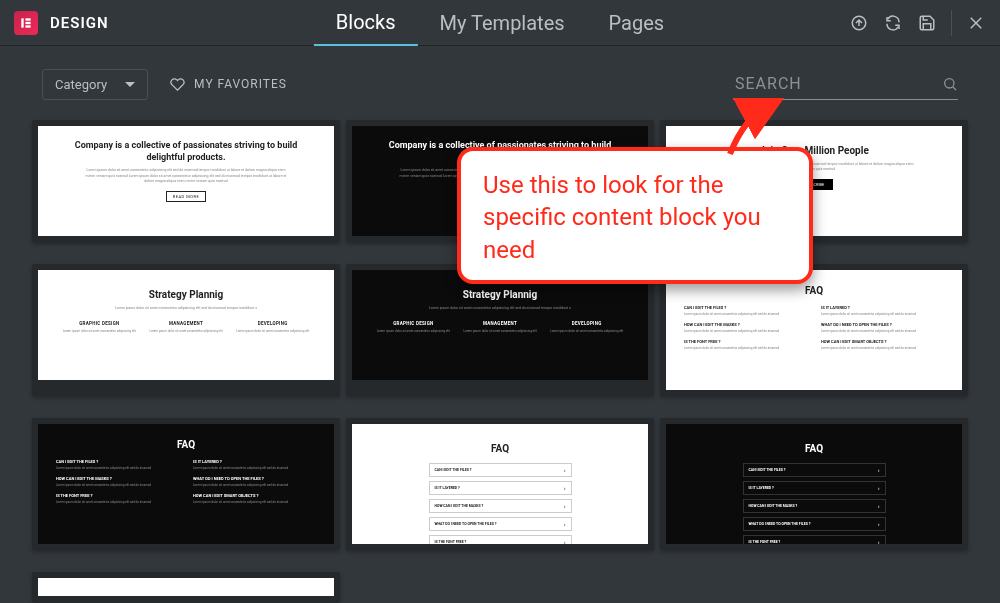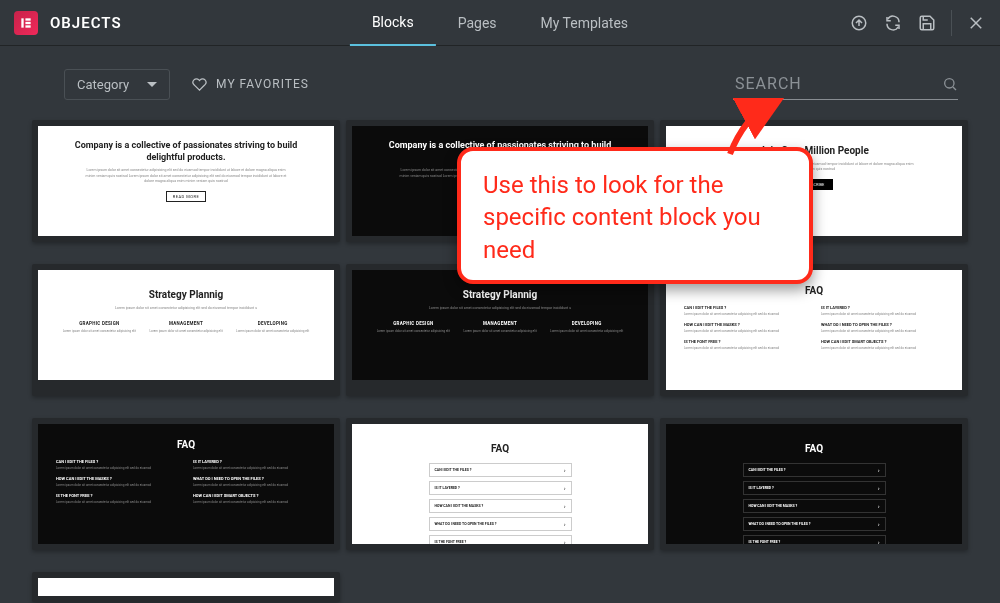--- a/index.html
+++ b/index.html
@@ -13,28 +13,28 @@
     --border:#4a5055;
   }
   *{box-sizing:border-box;font-family:-apple-system,BlinkMacSystemFont,"Segoe UI",Roboto,Helvetica,Arial,sans-serif;}
   html,body{margin:0;padding:0;background:var(--bg);color:var(--fg);width:1000px;height:603px;overflow:hidden;}
   
   .hdr{display:flex;align-items:center;height:46px;background:var(--bg);padding:0 14px;border-bottom:1px solid #212426;}
   .hdr-logo{width:24px;height:24px;border-radius:4px;background:linear-gradient(135deg,#c8224a 0%,#ef295a 100%);display:flex;align-items:center;justify-content:center;}
   .hdr-logo svg{width:14px;height:14px;fill:#fff;}
   .hdr-title{font-size:15px;font-weight:600;letter-spacing:1px;margin-left:12px;color:#fff;}
   .tabs{display:flex;position:absolute;left:50%;transform:translateX(-50%);}
-  .tab{padding:0 22px;height:46px;display:flex;align-items:center;font-size:14px;color:var(--muted);cursor:pointer;}
+  .tab{padding:0 22px;height:46px;display:flex;align-items:center;font-size:20px;color:var(--muted);cursor:pointer;}
   .tab.active{color:#fff;border-bottom:2px solid var(--teal);}
   .hdr-actions{margin-left:auto;display:flex;align-items:center;gap:14px;}
   .hicon{width:20px;height:20px;display:flex;align-items:center;justify-content:center;cursor:pointer;color:var(--muted);}
   .hicon svg{width:18px;height:18px;stroke:currentColor;fill:none;stroke-width:2;}
   .vsep{width:1px;height:26px;background:var(--border);}
   
-  .toolbar{display:flex;align-items:center;padding:22px 42px 10px;margin-left:22px;}
+  .toolbar{display:flex;align-items:center;padding:22px 42px 10px;}
   .catsel{display:flex;align-items:center;gap:18px;border:1px solid var(--border);border-radius:3px;padding:7px 12px;font-size:13px;color:var(--muted);cursor:pointer;}
   .catsel .caret{border-left:5px solid transparent;border-right:5px solid transparent;border-top:5px solid var(--muted);}
   .fav{display:flex;align-items:center;gap:9px;margin-left:22px;font-size:12px;letter-spacing:1px;color:var(--muted);cursor:pointer;}
   .fav svg{width:15px;height:15px;fill:none;stroke:var(--muted);stroke-width:2;}
   .searchwrap{margin-left:auto;width:225px;border-bottom:1px solid #888d92;display:flex;align-items:center;}
   .searchwrap input{flex:1;background:transparent;border:0;outline:0;color:var(--fg);font-size:16px;letter-spacing:1px;padding:6px 2px;}
   .searchwrap input::placeholder{color:#8b9196;letter-spacing:1px;}
   .searchwrap svg{width:16px;height:16px;stroke:#8b9196;fill:none;stroke-width:2;}
   
   .gridwrap{padding:10px 32px;overflow:auto;height:calc(100% - 46px - 60px);}
@@ -75,26 +75,26 @@
 
 <div class="hdr">
   <div class="hdr-logo">
     <svg viewBox="0 0 24 24">
         <rect x="4" y="4" width="4" height="16"></rect>
         <rect x="11" y="4" width="9" height="4"></rect>
         <rect x="11" y="10" width="9" height="4"></rect>
         <rect x="11" y="16" width="9" height="4"></rect>
       </svg>
   </div>
-  <div class="hdr-title">OBJECTS</div>
+  <div class="hdr-title">DESIGN</div>
 
   <div class="tabs">
     <div class="tab active">Blocks</div>
+    <div class="tab">My Templates</div>
     <div class="tab">Pages</div>
-    <div class="tab">My Templates</div>
   </div>
 
   <div class="hdr-actions">
     <div class="hicon">
       <svg viewBox="0 0 24 24">
           <circle cx="12" cy="12" r="9"></circle>
           <path d="M12 16V8M8 12l4-4 4 4"></path>
         </svg>
     </div>
     <div class="hicon">

